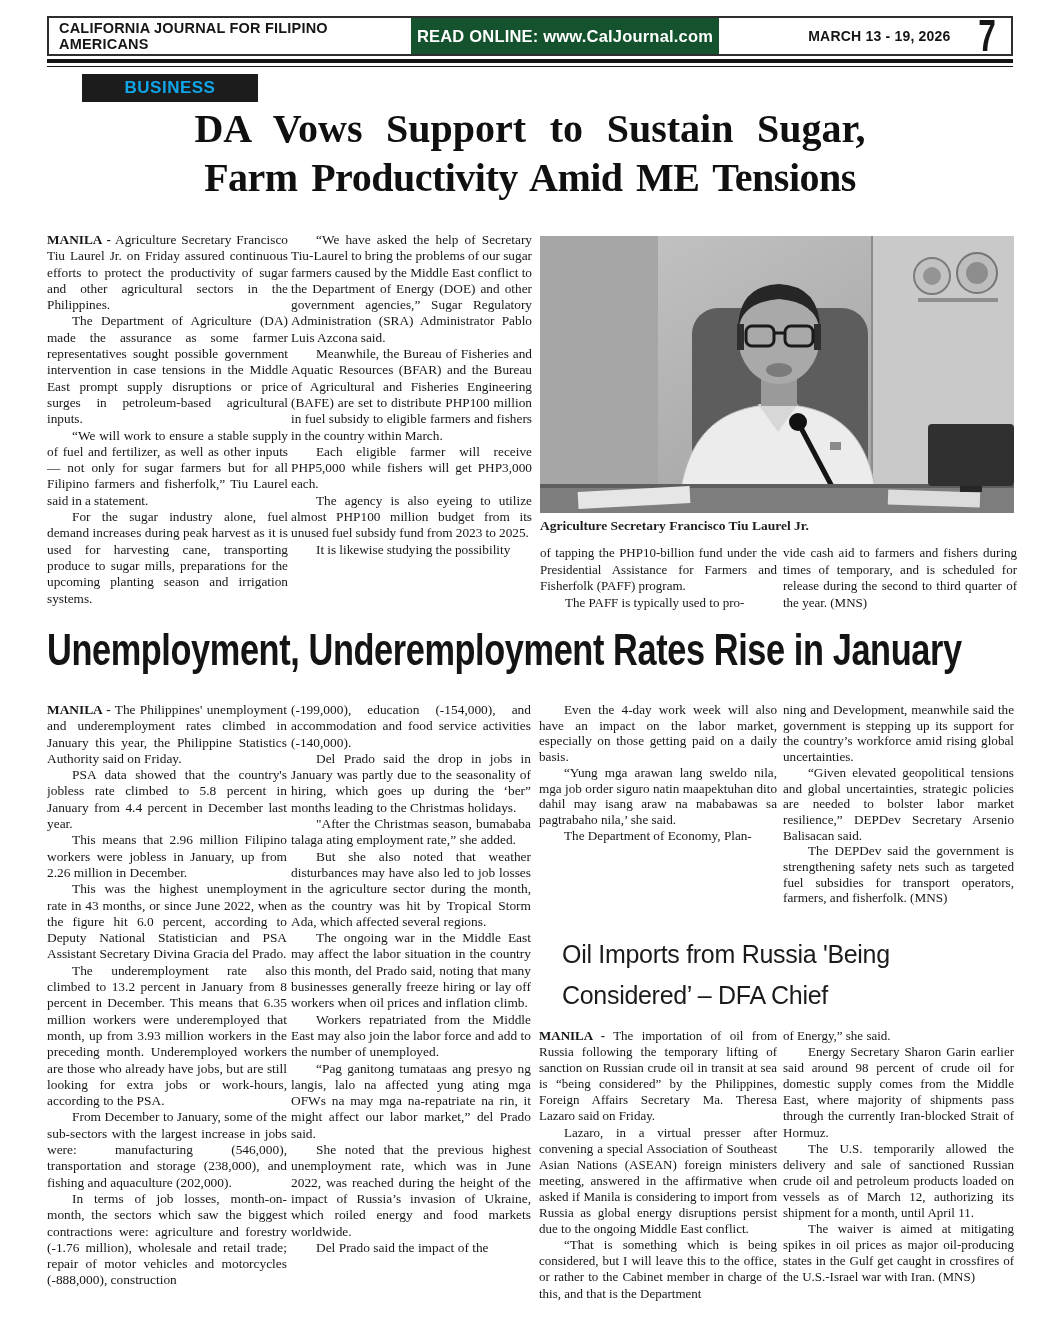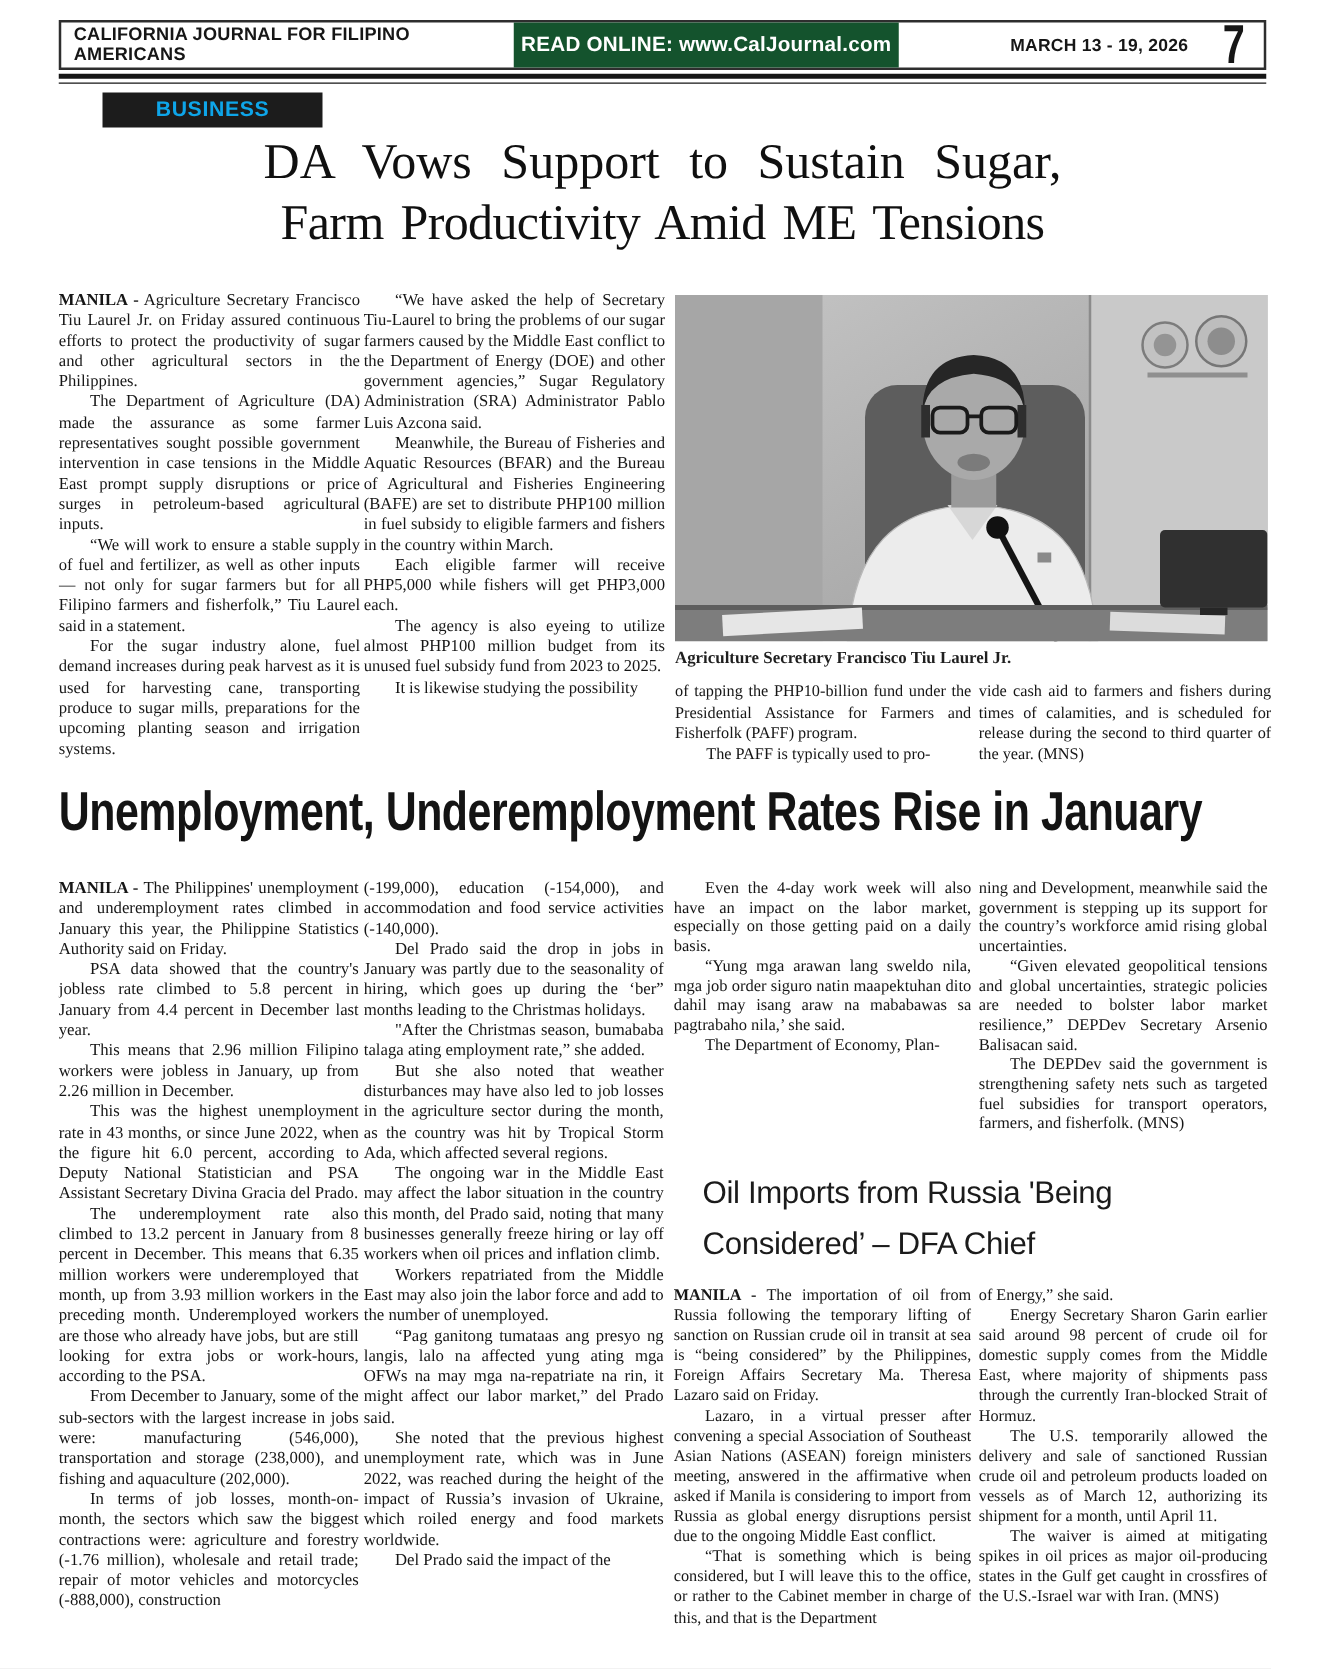--- a/index.html
+++ b/index.html
@@ -32,21 +32,21 @@
   .rule-thin  { left:47px; top:66px; width:966px; height:0; border-top:1px solid #161616; }
 
   .section-box {
     left:47px; top:74px; width:176px; height:28px; background:#1c1c1c; color:#0ea5e9;
     font-family:"Liberation Sans", sans-serif; font-weight:bold; font-size:17px;
     letter-spacing:.5px; display:flex; align-items:center; justify-content:center;margin-left:35px;
   }
 
   
   .headline1 { left:60px; top:104px; width:940px; text-align:center;
-    font-weight:normal; font-size:40px; line-height:49px; color:#101010; }
+    font-weight:bold; font-size:40px; line-height:49px; color:#101010; }
   .headline1 .l1 { word-spacing:.34em; }
   .headline1 .l2 { word-spacing:.10em; letter-spacing:-.5px; }
 
   
   .col { overflow:hidden; text-align:justify; }
   .col p { margin:0; text-indent:25px; }
   .col p.lead, .col p.cont { text-indent:0; }
   .col p b { font-weight:bold; }
   .art1 { font-size:13.3px; line-height:16.3px; word-spacing:-.2px; }
   .art1b{ font-size:13px;   line-height:16.6px; }
@@ -165,21 +165,21 @@
       </g>
     </svg>
   </div>
   <div class="abs caption">Agriculture Secretary Francisco Tiu Laurel Jr.</div>
 
   <div class="abs col art1b" style="left:540px; top:545px; width:237px; height:73px;">
       <p class="cont">of tapping the PHP10-billion fund under the Presidential Assistance for Farmers and Fisherfolk (PAFF) program.</p>
       <p>The PAFF is typically used to pro-</p>
     </div>
   <div class="abs col art1b" style="left:783px; top:545px; width:234px; height:73px;">
-      <p class="cont">vide cash aid to farmers and fishers during times of calamities, and is scheduled for release during the second to third quarter of the year. (MNS)</p>
+      <p class="cont">vide cash aid to farmers and fishers during times of temporary, and is scheduled for release during the second to third quarter of the year. (MNS)</p>
     </div>
 
   <div class="abs headline2">
     <span class="inner">Unemployment, Underemployment Rates Rise in January</span>
   </div>
 
   <div class="abs col art2" style="left:47px;  top:702px; width:240px; height:633px;">
       <p class="lead"><b>MANILA -</b> The Philippines' unemployment and underemployment rates climbed in January this year, the Philippine Statistics Authority said on Friday.</p>
       <p>PSA data showed that the country's jobless rate climbed to 5.8 percent in January from 4.4 percent in December last year.</p>
       <p>This means that 2.96 million Filipino workers were jobless in January, up from 2.26 million in December.</p>

